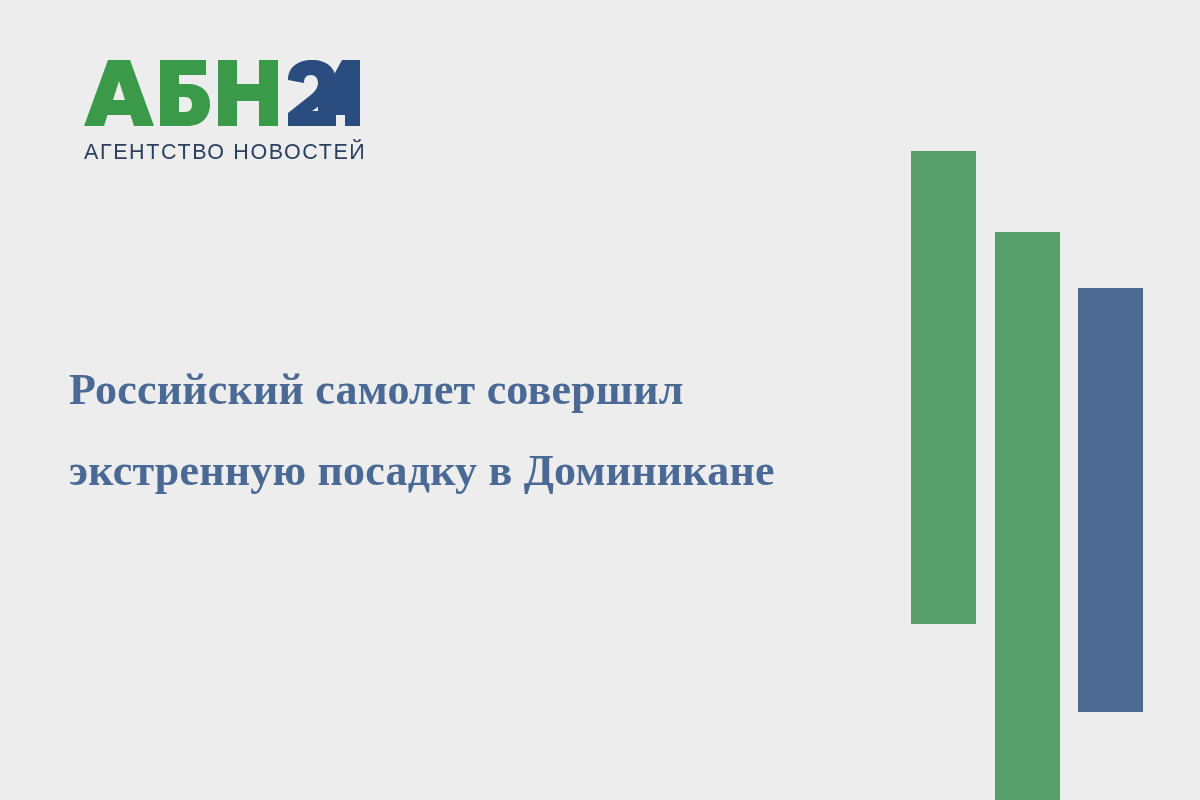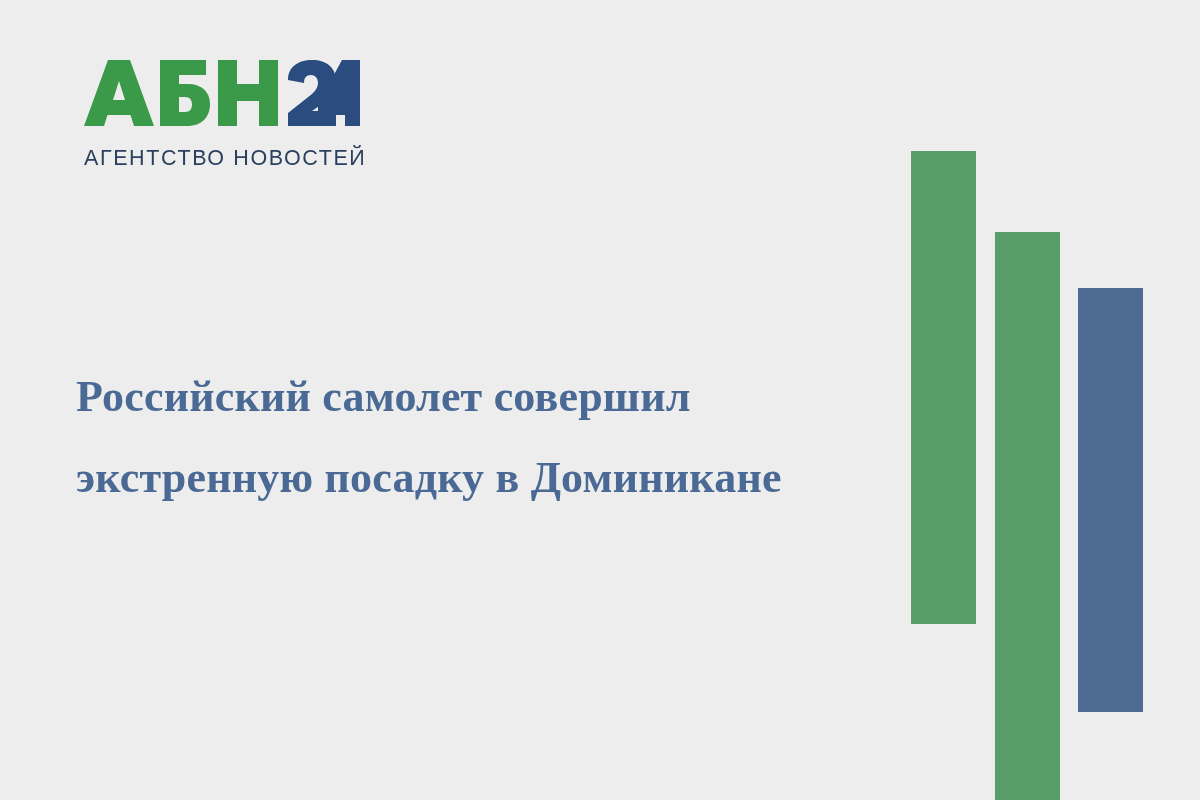--- a/index.html
+++ b/index.html
@@ -60,37 +60,37 @@
     left: 84px;
     top: 60px;
     width: 300px;
   }
   .logo-mark {
     display: block;
     height: 66px;
   }
   .logo-tagline {
     display: block;
-    margin-top: 22px;
+    margin-top: 16px;
     font-family: "Liberation Sans", sans-serif;
     font-size: 21.5px;
     font-weight: 400;
     letter-spacing: 1.6px;
     color: #2b3f5e;
     line-height: 1;
     white-space: nowrap;
   }
 
   
   .headline {
     position: absolute;
     left: 68px;
     top: 348px;
     width: 800px;
-    margin: 8px;
+    margin: 1px;
     font-family: "Liberation Serif", "DejaVu Serif", serif;
     font-size: 44px;
     font-weight: 700;
     line-height: 81px;
     color: #4a6a95;
     letter-spacing: 0.2px;
   }
 </style>
 </head>
 <body>

